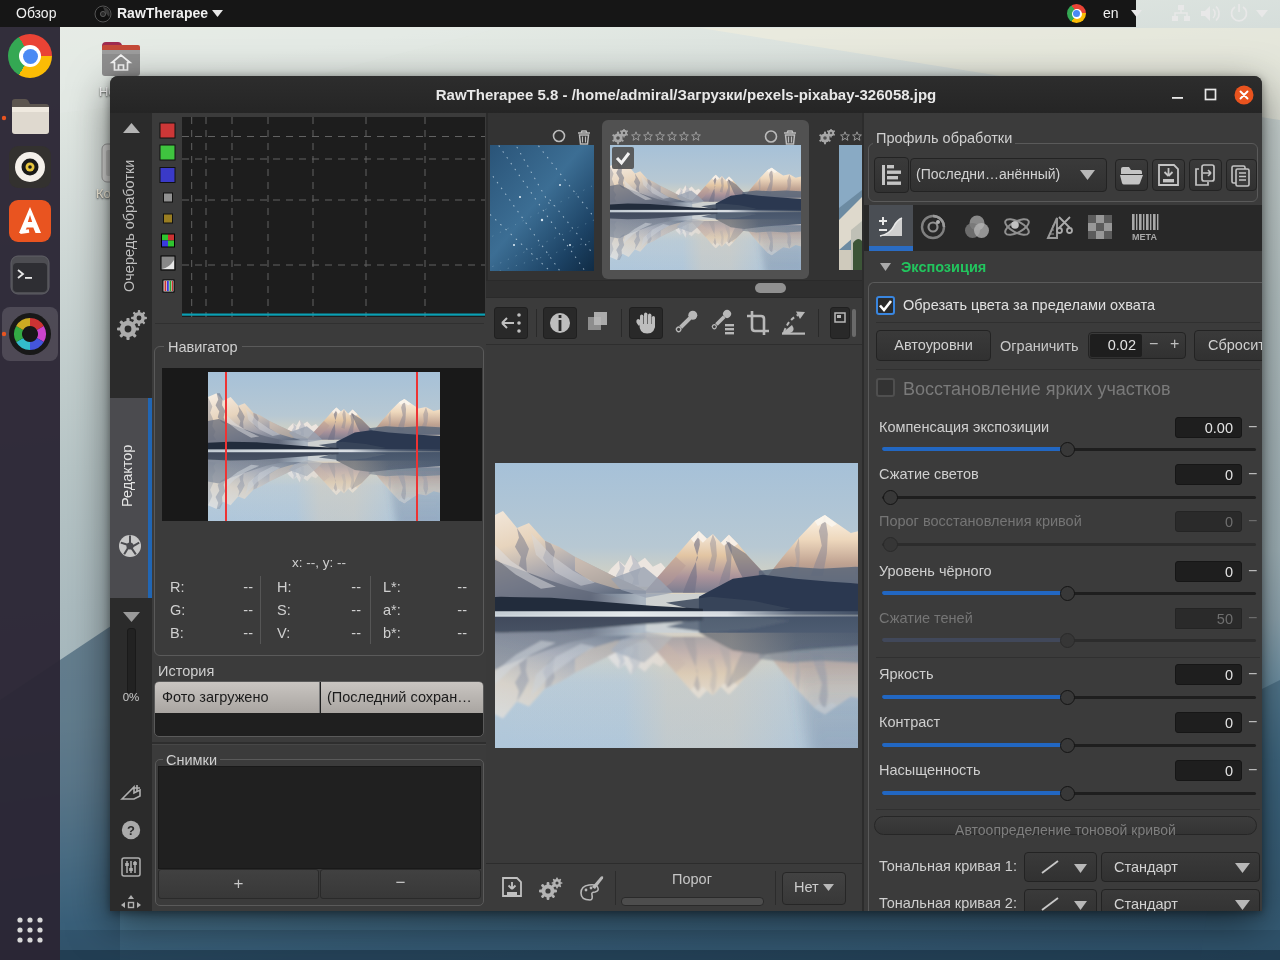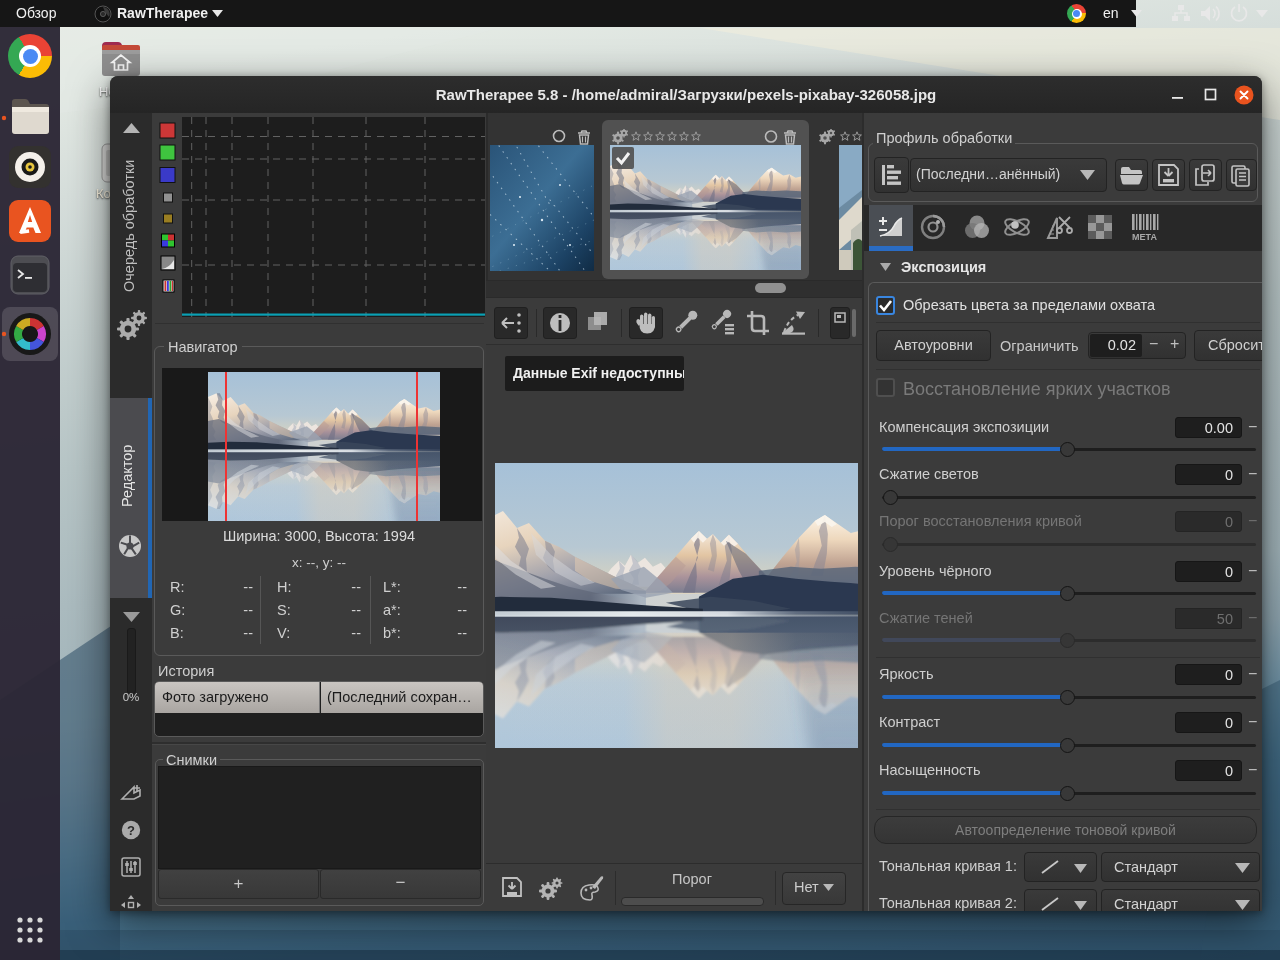--- a/index.html
+++ b/index.html
@@ -363,21 +363,20 @@
   <div class="sep abs" style="left:3px;top:210px;width:329px;"></div>
 
   <div class="abs" style="left:2px;top:233px;width:330px;height:310px;border:1px solid #5a5a5a;border-radius:6px;box-sizing:border-box;"></div>
   <div class="abs lbl" style="left:12px;top:226px;background:#3b3b3b;padding:0 4px;">Навигатор</div>
   <div class="abs" style="left:10px;top:255px;width:320px;height:153px;background:#191919;"></div>
   <svg class="abs" style="left:56px;top:258.5px;" width="232" height="149" viewBox="0 0 430 286" preserveAspectRatio="none">
           <use href="#scn"></use>
         </svg>
   <div class="abs" style="left:73px;top:258.5px;width:2px;height:149px;background:#e33;"></div>
   <div class="abs" style="left:264px;top:258.5px;width:2px;height:149px;background:#e33;"></div>
-  <div class="abs" style="left:0;top:415px;width:334px;text-align:center;color:#dcdcdc;font-size:14.5px;">Ширина: 3000, Высота: 1994</div>
   <div class="abs" style="left:0;top:442px;width:334px;text-align:center;color:#cfcfcf;font-size:13.5px;">x: --, y: --</div>
   <div class="abs" style="left:108px;top:463px;width:1px;height:68px;background:#565656;"></div>
   <div class="abs" style="left:218px;top:463px;width:1px;height:68px;background:#565656;"></div>
   <div class="abs lbl" style="left:18px;top:466px;">R:</div>
         <div class="abs lbl" style="left:60px;top:466px;width:41px;text-align:right;">--</div>
   <div class="abs lbl" style="left:18px;top:489px;">G:</div>
         <div class="abs lbl" style="left:60px;top:489px;width:41px;text-align:right;">--</div>
   <div class="abs lbl" style="left:18px;top:512px;">B:</div>
         <div class="abs lbl" style="left:60px;top:512px;width:41px;text-align:right;">--</div>
   <div class="abs lbl" style="left:125px;top:466px;">H:</div>
@@ -520,21 +519,20 @@
           <rect x="3" y="25.5" width="23" height="2.2" fill="#b8b8b8"></rect>
         </svg>
   <div class="abs" style="left:332px;top:196px;width:1px;height:28px;background:#2a2a2a;"></div>
   <div class="abs" style="left:344px;top:194px;width:20px;height:32px;background:#292929;border:1px solid #202020;border-radius:3px;box-sizing:border-box;"></div>
   <svg class="abs" style="left:344px;top:194px;" width="20" height="32">
           <rect x="5" y="6" width="10" height="9" fill="none" stroke="#b8b8b8" stroke-width="1.5"></rect>
           <rect x="7" y="8" width="4" height="3" fill="#b8b8b8"></rect>
         </svg>
   <div class="abs" style="left:366px;top:196px;width:4px;height:28px;background:#6a6a6a;border-radius:2px;"></div>
 
-  <div class="abs" style="left:19px;top:243px;width:179px;height:35px;background:#1c1c1c;border-radius:2px;color:#f0f0f0;font-weight:bold;font-size:14px;line-height:35px;padding-left:8px;box-sizing:border-box;white-space:nowrap;overflow:hidden;">Данные Exif недоступны</div>
 
   <div class="abs" style="left:9px;top:349.5px;width:362.5px;height:285.5px;overflow:hidden;">
    <svg class="abs" style="left:-33.6px;top:0;" width="429.8" height="285.5" viewBox="0 0 430 286" preserveAspectRatio="none">
             <use href="#scn"></use>
           </svg>
   </div>
 
   <div class="abs" style="left:0;top:750px;width:376px;height:48px;background:#3b3b3b;border-top:1px solid #2c2c2c;box-sizing:border-box;"></div>
   <svg class="abs" style="left:15px;top:763px;" width="22" height="22">
           <path d="M2,2 h14 l4,4 v14 h-18 Z" fill="none" stroke="#c0c0c0" stroke-width="1.8"></path>
@@ -693,21 +691,21 @@
             <rect x="22" y="2" width="1.4" height="16"></rect>
             <rect x="25" y="2" width="2.6" height="16"></rect>
             <rect x="29" y="2" width="1.4" height="16"></rect>
           </g>
           <text x="4" y="28" font-size="9" font-weight="bold" fill="#a8a8a8" font-family="Liberation Sans">МЕТА</text>
         </svg>
 
   <svg class="abs" style="left:16px;top:150px;" width="12" height="9">
           <path d="M0,0 h11 l-5.5,8 Z" fill="#aaa"></path>
         </svg>
-  <div class="abs" style="left:37px;top:146px;color:#e5e5e5;font-weight:bold;font-size:14.5px;">Экспозиция</div>
+  <div class="abs" style="left:37px;top:146px;color:#22c55e;font-weight:bold;font-size:14.5px;">Экспозиция</div>
   <div class="abs" style="left:4px;top:169px;width:396px;height:629px;border:1px solid #5a5a5a;border-right:none;border-bottom:none;border-radius:6px 0 0 0;"></div>
   <div class="abs" style="left:12px;top:183px;width:19px;height:19px;background:#2b2b2b;border:2px solid #3986e0;border-radius:3px;box-sizing:border-box;"></div>
   <svg class="abs" style="left:12px;top:183px;" width="19" height="19">
           <path d="M4,9.5 l4,4.5 L15,5" stroke="#fff" stroke-width="2.6" fill="none"></path>
         </svg>
   <div class="abs" style="left:39px;top:184px;color:#e0e0e0;font-size:14.5px;">Обрезать цвета за пределами охвата</div>
   <div class="sep abs" style="left:12px;top:209px;width:384px;"></div>
   <div class="abs btn" style="left:12px;top:217px;width:115px;height:31px;color:#d0d0d0;font-size:14.5px;text-align:center;line-height:29px;">Автоуровни</div>
   <div class="abs" style="left:136px;top:225px;color:#c8c8c8;font-size:14.5px;">Ограничить</div>
   <div class="abs btn" style="left:224px;top:219px;width:98px;height:27px;"></div>
@@ -769,21 +767,21 @@
   <div class="abs" style="left:196px;top:624.5px;width:15px;height:15px;background:#383838;border:1.5px solid #141414;border-radius:50%;box-sizing:border-box;"></div>
 
   <div class="abs lbl" style="left:15px;top:649px;">Насыщенность</div>
   <div class="abs vbox" style="left:311px;top:647px;width:67px;height:21px;line-height:21px;padding-right:8px;">0</div>
   <div class="abs" style="left:384px;top:648px;color:#c0c0c0;font-size:16px;">−</div>
   <div class="abs" style="left:18px;top:678.5px;width:374px;height:3px;background:#1e1e1e;border-radius:2px;"></div>
   <div class="abs" style="left:18px;top:678px;width:186px;height:4px;background:#2267c2;border-radius:2px;"></div>
   <div class="abs" style="left:196px;top:672.5px;width:15px;height:15px;background:#383838;border:1.5px solid #141414;border-radius:50%;box-sizing:border-box;"></div>
 
   <div class="sep abs" style="left:12px;top:696px;width:384px;"></div>
-  <div class="abs" style="left:10px;top:703px;width:383px;height:28px;background:linear-gradient(#3c3c3c,#343434);border:1px solid #262626;border-radius:12px;box-sizing:border-box;color:#7e7e7e;font-size:14px;text-align:center;line-height:26px;">Автоопределение тоновой кривой</div>
+  <div class="abs" style="left:10px;top:703px;width:383px;height:19px;background:linear-gradient(#3c3c3c,#343434);border:1px solid #262626;border-radius:12px;box-sizing:border-box;color:#7e7e7e;font-size:14px;text-align:center;line-height:26px;">Автоопределение тоновой кривой</div>
   <div class="abs lbl" style="left:15px;top:745px;">Тональная кривая 1:</div>
   <div class="abs btn" style="left:160px;top:739px;width:73px;height:30px;"></div>
   <svg class="abs" style="left:160px;top:739px;" width="73" height="30">
           <path d="M18,21 L34,9" stroke="#c8c8c8" stroke-width="1.8"></path>
           <path d="M50,12 h13 l-6.5,9 Z" fill="#b8b8b8"></path>
         </svg>
   <div class="abs btn" style="left:237px;top:739px;width:159px;height:30px;color:#d2d2d2;font-size:14.5px;line-height:28px;padding-left:12px;">Стандарт</div>
   <svg class="abs" style="left:371px;top:750px;" width="16" height="11">
           <path d="M0,0 h15 l-7.5,10 Z" fill="#b8b8b8"></path>
         </svg>

